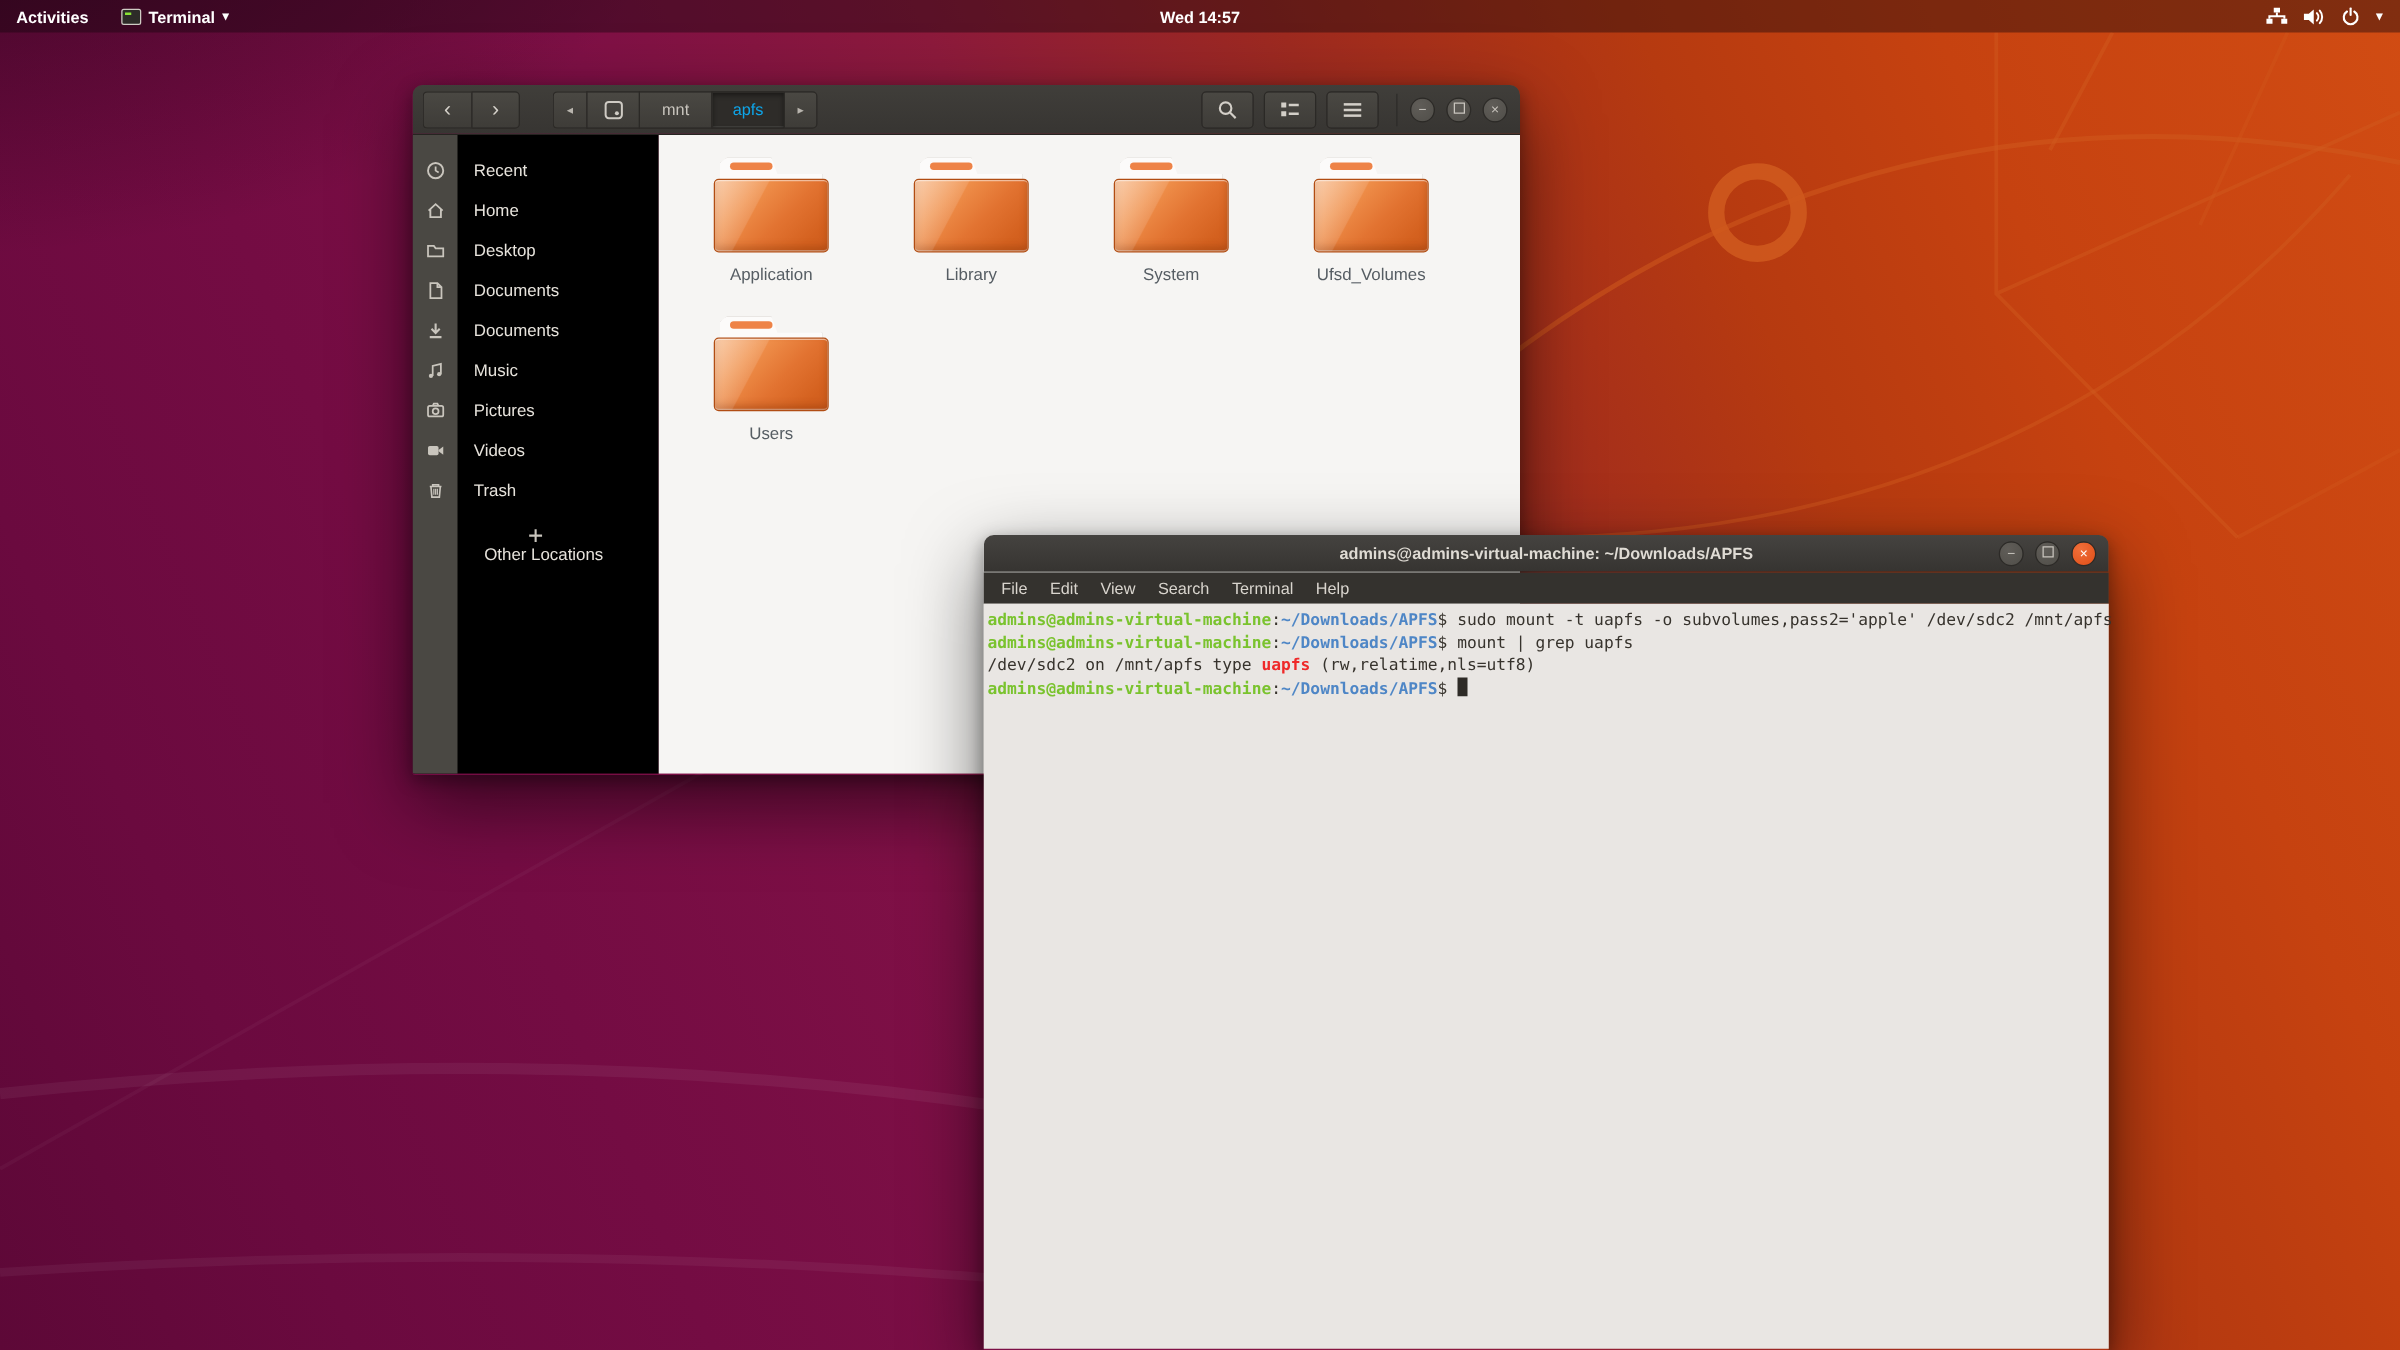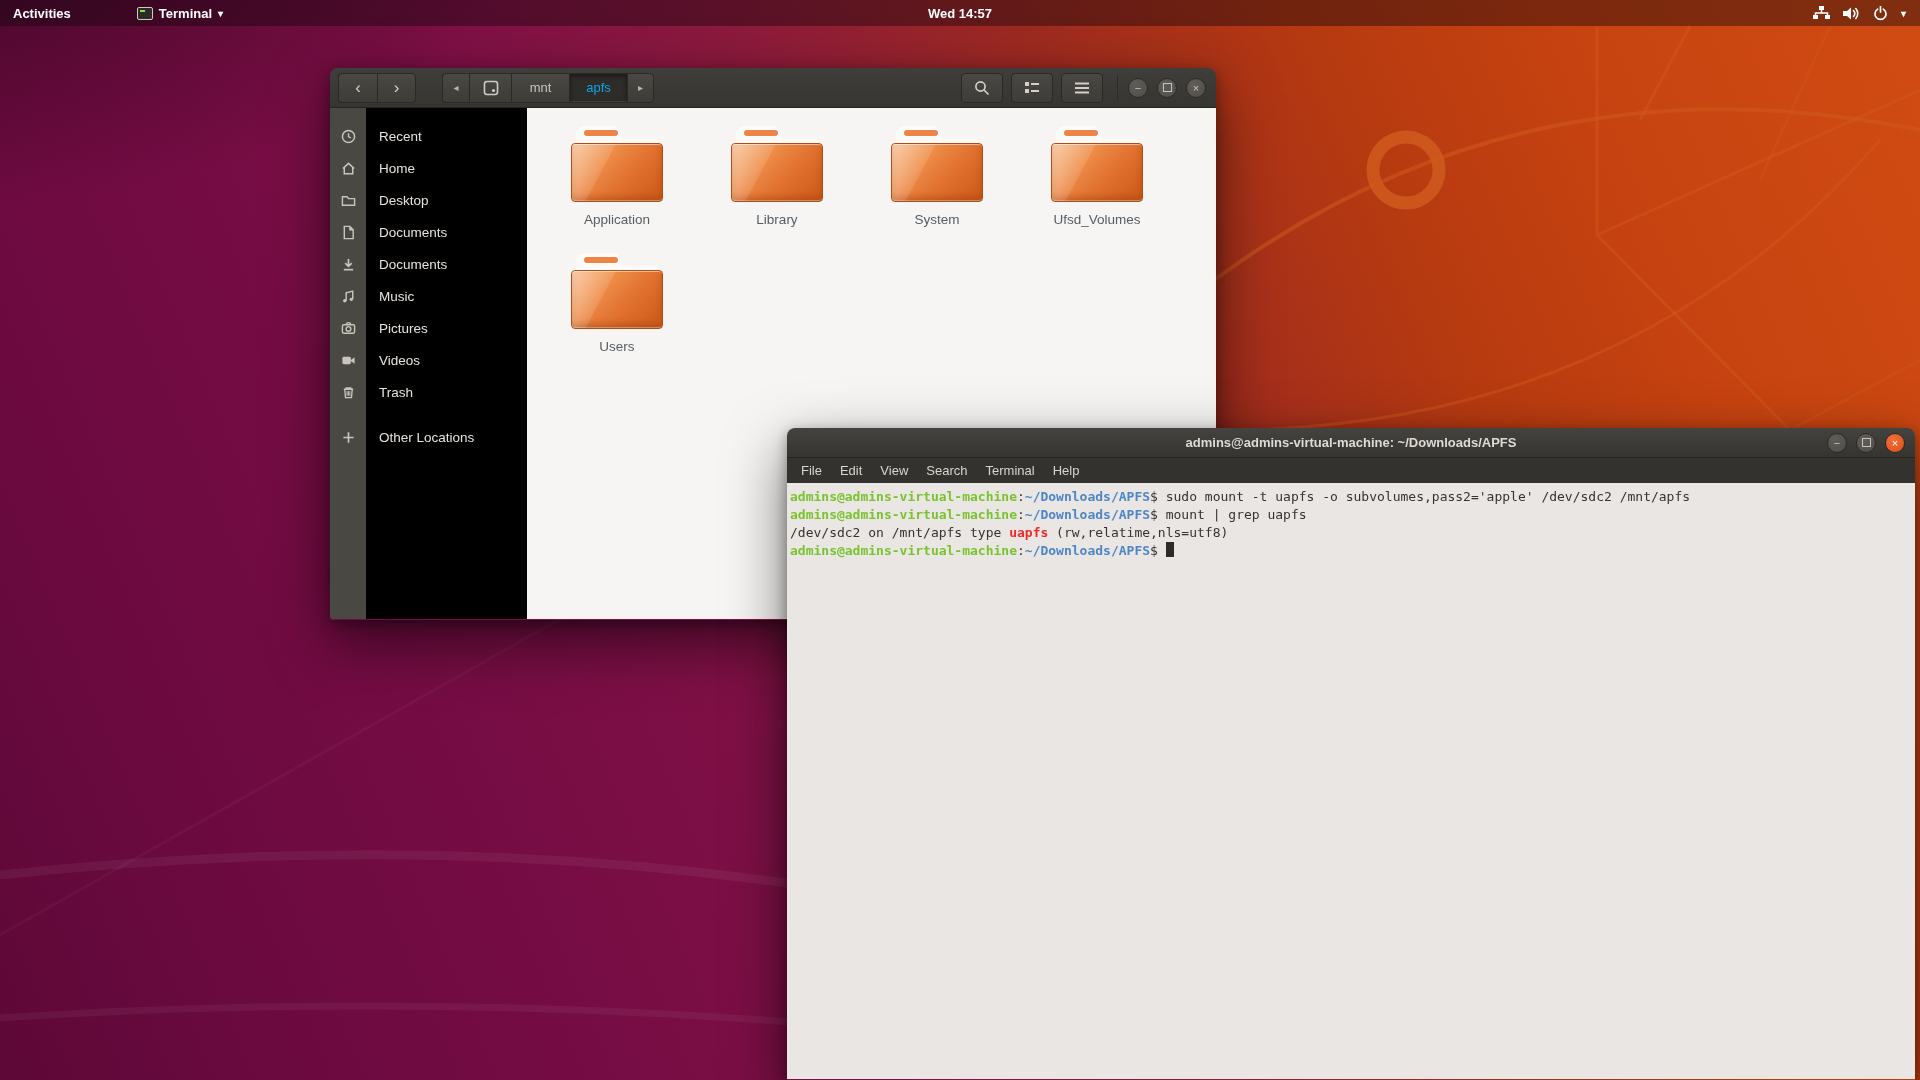--- a/index.html
+++ b/index.html
@@ -10,21 +10,21 @@
   #wallpaper { position:absolute; inset:0;
     background:linear-gradient(247deg,#d14c13 0%,#c64210 16%,#b63a10 26%,#9e2a20 38%,#8d1a3c 50%,#7f1046 62%,#740c43 76%,#6b0a3f 88%,#5d0837 100%); }
   #wallpaper .darken-tl { position:absolute; inset:0;
     background:radial-gradient(900px 420px at -5% -8%, rgba(20,2,14,0.55), rgba(20,2,14,0) 70%); }
   #wallpaper svg { position:absolute; inset:0; }
 
   
   #topbar { position:absolute; left:0; top:0; width:1920px; height:26px;
     background:rgba(18,4,12,0.42); display:flex; align-items:center; color:#fff;
     font-size:13px; font-weight:bold; z-index:50; }
-  .tb-left { display:flex; height:100%;gap:40px; }
+  .tb-left { display:flex; height:100%; }
   .tb-item { display:flex; align-items:center; gap:6px; padding:0 13px; height:100%; cursor:default; }
   .tb-clock { position:absolute; left:50%; transform:translateX(-50%); top:0; height:26px; display:flex; align-items:center; padding:0 10px; }
   .tb-right { position:absolute; right:6px; top:0; height:26px; display:flex; align-items:center; gap:13px; padding:0 8px; }
   .term-mini { width:16px; height:13px; background:#2d2b28; border:1px solid #cfcbc4; border-radius:2px; position:relative; }
   .term-mini::after { content:""; position:absolute; left:2px; top:2px; width:5px; height:2px; background:#8ae234; }
   .caret { font-size:10px; }
 
   
   .window { position:absolute; border-radius:8px 8px 2px 2px; box-shadow:0 22px 60px rgba(0,0,0,0.55), 0 4px 14px rgba(0,0,0,0.35); }
 
@@ -52,21 +52,21 @@
   .hb-sep { width:1px; height:26px; background:#2d2b28; margin:0 10px 0 14px; }
   .winctl { display:flex; gap:9px; align-items:center; margin-right:2px; }
   .ctl { width:20px; height:20px; border-radius:50%; background:radial-gradient(circle at 35% 30%,#605d58,#504e49);
     border:1px solid #2c2a27; color:#c9c5be; font-size:11px; line-height:18px; text-align:center; cursor:default; }
   .ctl.close-orange { background:radial-gradient(circle at 35% 30%,#f06f3a,#e04e17); color:#fff; }
 
   #files-body { display:flex; height:511px; border-radius:0 0 2px 2px; overflow:hidden; }
   #files-sidebar { width:197px; background:#000000; position:relative; flex-shrink:0; }
   #files-sidebar::before { content:""; position:absolute; left:0; top:0; bottom:0; width:36px; background:#4a4843; }
   .sb-item { position:relative; height:32px; display:flex; align-items:center; cursor:default; }
-  .sb-item.separated { margin-top:13px; }
+  .sb-item.separated { margin-top:13px;flex-direction:column; }
   .sb-icon { width:36px; display:flex; align-items:center; justify-content:center; flex-shrink:0; }
   .sb-icon svg { width:15px; height:15px; fill:#c9c5bd; stroke:#c9c5bd; }
   .sb-label { margin-left:13px; color:#e7e3dc; font-size:13.5px; }
   #files-sidebar .sb-list { padding-top:12px; }
 
   #files-content { flex:1; background:#f6f5f3; position:relative; }
   #folder-grid { position:absolute; left:10px; top:14px; display:grid; grid-template-columns:repeat(4,160px); grid-auto-rows:127px; }
   .folder-item { display:flex; flex-direction:column; align-items:center; cursor:default; }
   .folder-icon { position:relative; width:92px; height:76px; margin-top:4px; }
   .folder-back { position:absolute; left:5px; right:5px; top:0; height:24px; background:#fcfbfa;
@@ -75,21 +75,21 @@
   .folder-stripe { position:absolute; left:8px; top:4px; width:34px; height:6px; background:#ee8347; border-radius:3px; }
   .folder-front { position:absolute; left:0; right:0; top:17px; bottom:0; border-radius:4px;
     background:linear-gradient(134deg,#f5a96e 0%,#f0914c 28%,#e27331 58%,#d4611f 85%,#cd5b1c 100%);
     border:1px solid #b14d13;
     box-shadow:inset 0 1px 0 rgba(255,255,255,0.5), inset 0 -4px 6px rgba(140,55,8,0.38), inset 0 -1px 0 rgba(255,255,255,0.55); }
   .folder-front::after { content:""; position:absolute; inset:0; border-radius:3px;
     background:linear-gradient(118deg, rgba(255,255,255,0.42) 0%, rgba(255,255,255,0.12) 36%, rgba(255,255,255,0) 37%); }
   .folder-name { margin-top:10px; font-size:13.5px; color:#565d63; }
 
   
-  #terminal-window { left:787px; top:428px; width:1128px; height:652px; z-index:20; border-radius:8px 8px 0 0; }
+  #terminal-window { left:787px; top:428px; width:900px; height:652px; z-index:20; border-radius:8px 8px 0 0; }
   #term-titlebar { height:30px; background:linear-gradient(#454340,#363431); border-radius:8px 8px 0 0;
     display:flex; align-items:center; justify-content:center; position:relative; border-bottom:1px solid #262421; }
   #term-title { color:#dfdbd4; font-size:13px; font-weight:bold; }
   #term-titlebar .winctl { position:absolute; right:8px; top:5px; }
   #term-menubar { height:25px; background:#34322e; display:flex; align-items:center; padding-left:5px; }
   .menu-item { color:#d9d5ce; font-size:13px; padding:0 9px; height:100%; display:flex; align-items:center; cursor:default; }
   #term-body { height:596px; background:#e9e6e3; font-family:"DejaVu Sans Mono","Liberation Mono",monospace;
     font-size:13px; line-height:18px; padding:5px 0 0 3px; white-space:pre; cursor:text; }
   .t-fg { color:#37332d; }
   .t-green { color:#7ac32e; font-weight:bold; }

